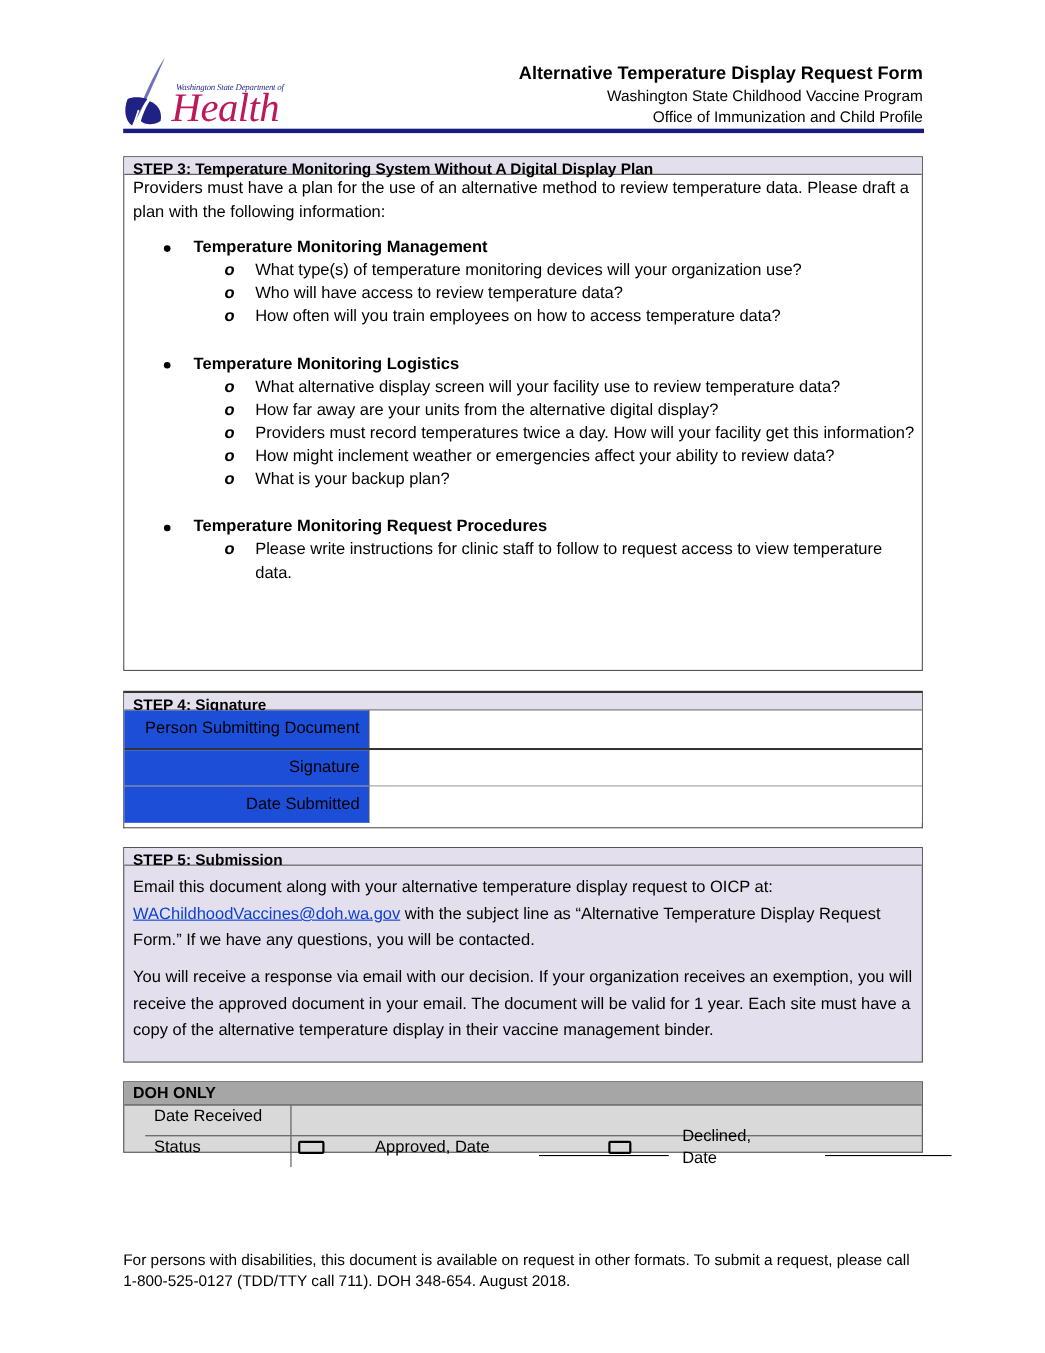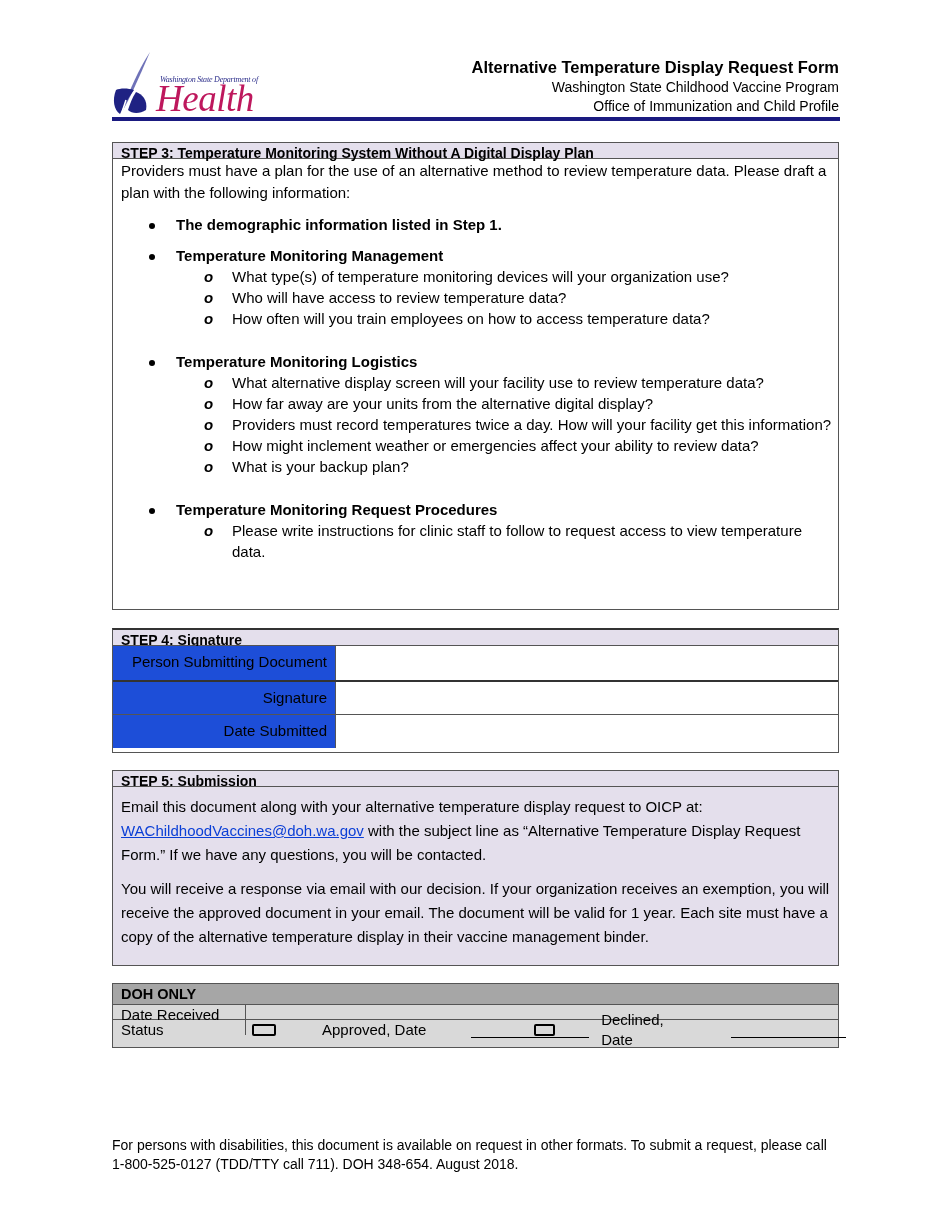--- a/index.html
+++ b/index.html
@@ -53,21 +53,21 @@
   
   #step5 { top: 770px; height: 196px; background: #e4dfec; }
   .para { padding: 0 8px; font-size: 15px; line-height: 24px; }
   .para.p1 { margin-top: 8px; }
   .para.p2 { margin-top: 10px; }
   .email-link { color: #0b3fd6; text-decoration: underline; }
 
   
   #doh { top: 983px; height: 65px; border: 1px solid #555; background: #d9d9d9; }
   .doh-header { background: #a6a6a6; font-weight: bold; font-size: 14.5px; height: 21px; line-height: 20px; padding: 0 8px; border-bottom: 1px solid #555; }
-  .doh-row { display: flex; height: 15px; border-bottom: 1px solid #555; }
+  .doh-row { display: flex; height: 28px; border-bottom: 1px solid #555; margin-left: 19px; }
   .doh-row:last-child { border-bottom: none; }
   .doh-label { width: 133px; padding-left: 8px; font-size: 15px; line-height: 20px; border-right: 1px solid #555; }
   .doh-value { flex: 1; position: relative; font-size: 15px; line-height: 20px; }
   .opt { position: absolute; top: 0; display: flex; align-items: center; height: 20px; gap: 40px; }
   .opt1 { left: 6px; } .opt2 { left: 288px; }
   .checkbox { width: 24px; height: 12px; border: 2.5px solid #000; border-radius: 2px; margin-right: 6px; background: #d9d9d9; }
   .blank { display: inline-block; border-bottom: 1px solid #000; height: 15px; margin-left: 5px; }
   .opt1 .blank { width: 118px; }
   .opt2 .blank { width: 134px; }
 
@@ -93,24 +93,20 @@
     <div class="subtitle">Washington State Childhood Vaccine Program</div>
     <div class="subtitle">Office of Immunization and Child Profile</div>
   </div>
 </div>
 <div class="header-rule"></div>
 
 <div class="box" id="step3">
   <div class="box-header">STEP 3: Temperature Monitoring System Without A Digital Display Plan</div>
   <div class="intro">Providers must have a plan for the use of an alternative method to review temperature data. Please draft a plan with the following information:</div>
   <ul class="bullets">
-    <li class="bullet">
-      <span class="bullet-dot"></span>
-      <div class="bullet-title">The demographic information listed in Step 1.</div>
-    </li>
     <li class="bullet">
       <span class="bullet-dot"></span>
       <div class="bullet-title">Temperature Monitoring Management</div>
       <ul class="sub">
         <li class="sub-item"><span class="sub-mark">o</span><span>What type(s) of temperature monitoring devices will your organization use?</span></li>
         <li class="sub-item"><span class="sub-mark">o</span><span>Who will have access to review temperature data?</span></li>
         <li class="sub-item"><span class="sub-mark">o</span><span>How often will you train employees on how to access temperature data?</span></li>
       </ul>
       <div class="b-gap"></div>
     </li>

